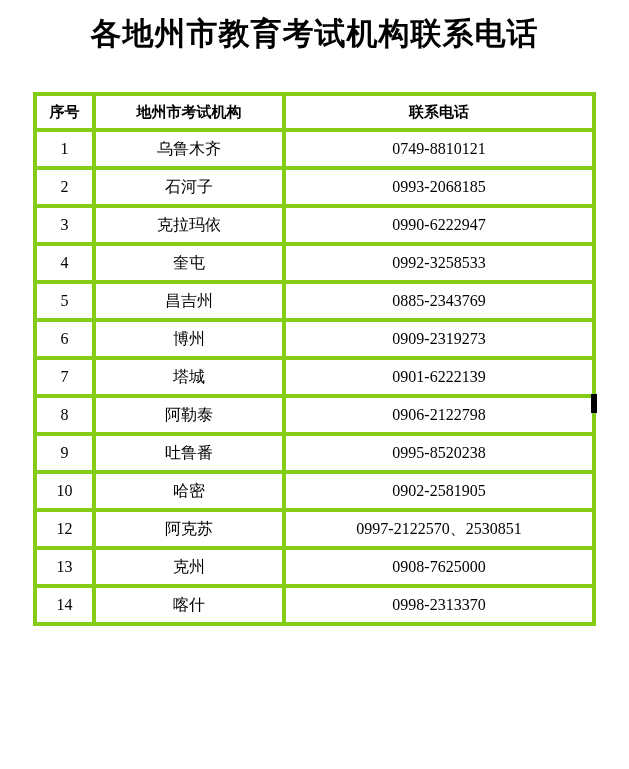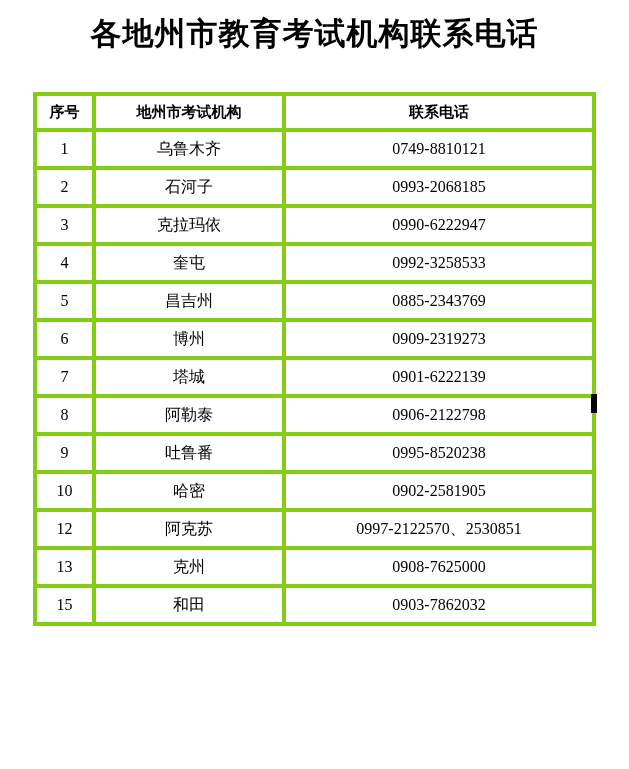--- a/index.html
+++ b/index.html
@@ -144,20 +144,20 @@
         <td class="serif-cell">12</td>
         <td class="cjk-cell">阿克苏</td>
         <td class="serif-cell">0997-2122570、2530851</td>
       </tr>
       <tr>
         <td class="serif-cell">13</td>
         <td class="cjk-cell">克州</td>
         <td class="serif-cell">0908-7625000</td>
       </tr>
       <tr>
-        <td class="serif-cell">15</td>
-        <td class="cjk-cell">和田</td>
-        <td class="serif-cell">0903-7862032</td>
+        <td class="serif-cell">14</td>
+        <td class="cjk-cell">喀什</td>
+        <td class="serif-cell">0998-2313370</td>
       </tr>
     </tbody>
 </table>
 
 <div class="edge-mark"></div>
 
 </body></html>

